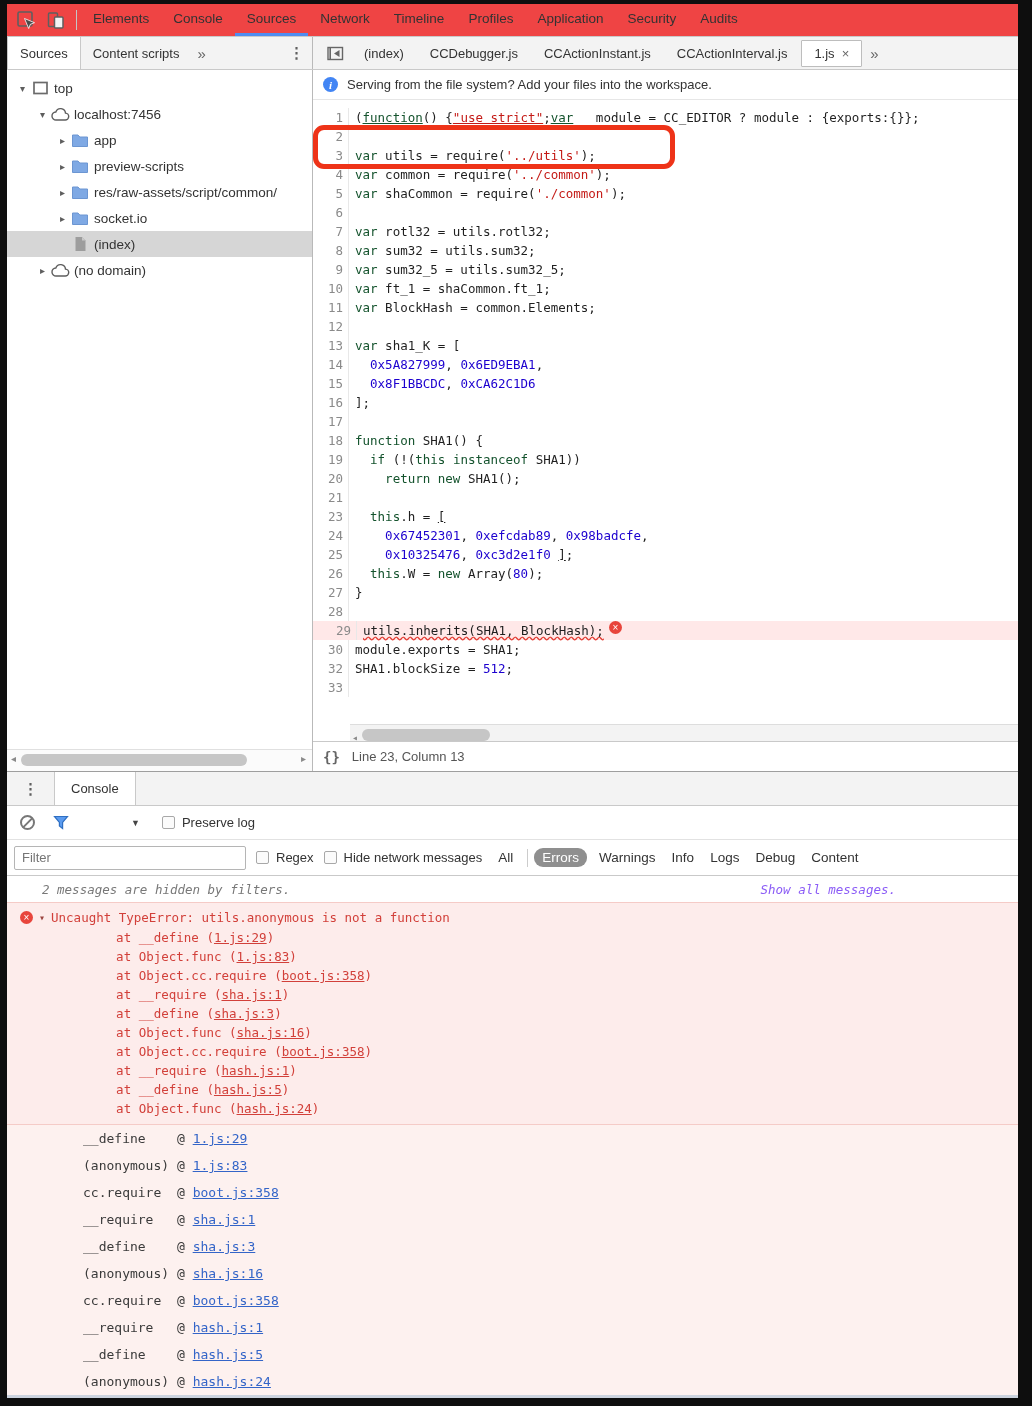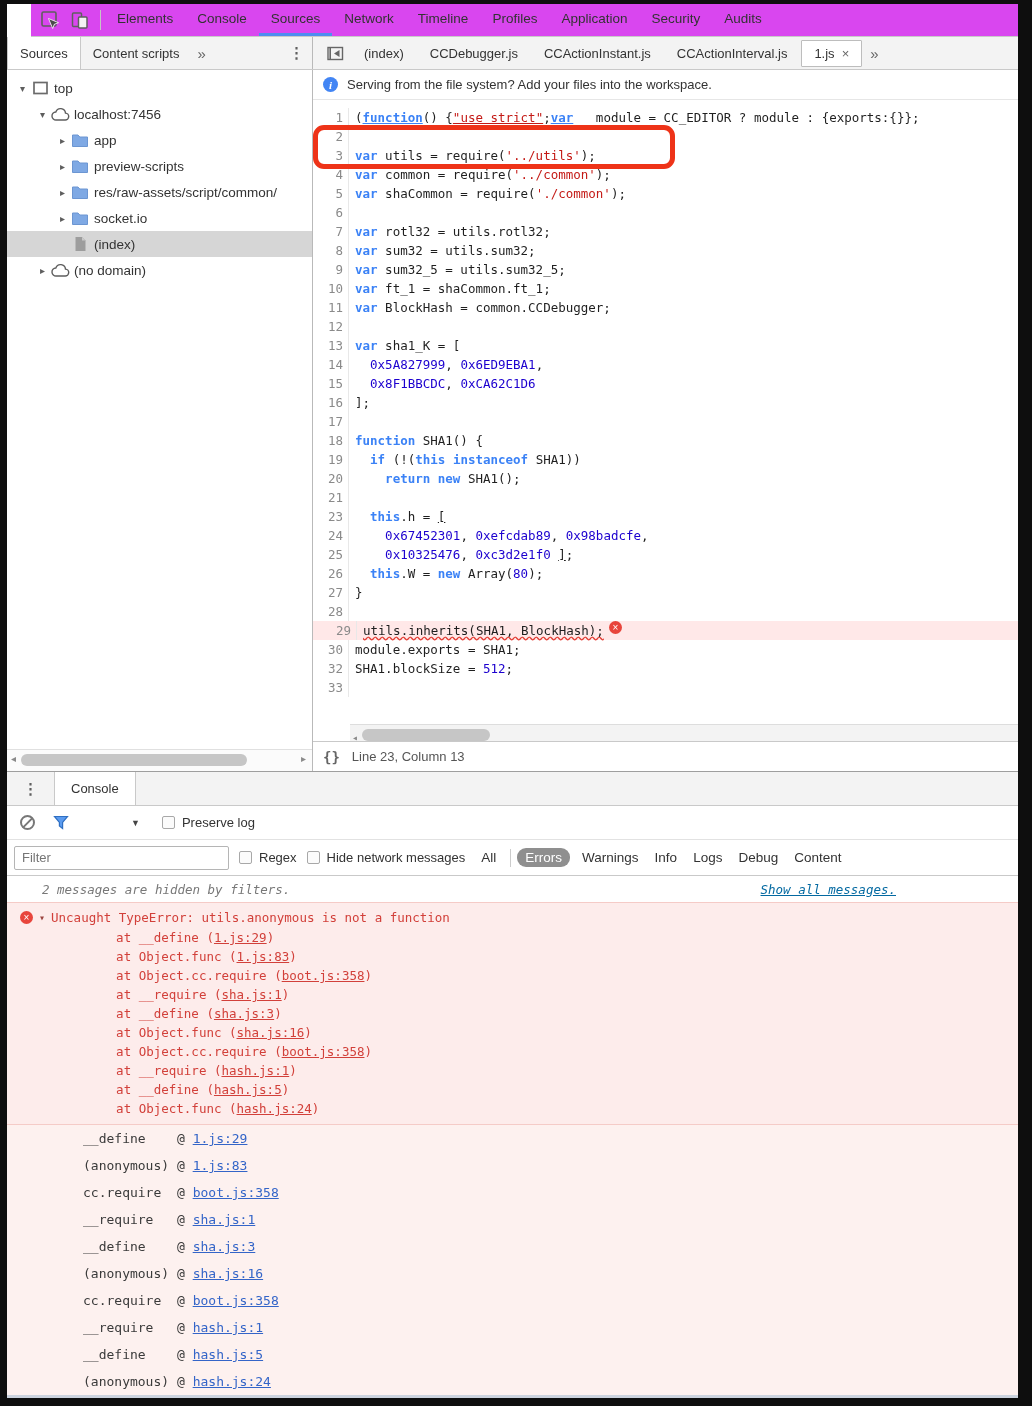--- a/index.html
+++ b/index.html
@@ -3,21 +3,21 @@
 <meta charset="utf-8">
 <style>
   * { margin:0; padding:0; box-sizing:border-box; }
   body { width:1032px; height:1406px; overflow:hidden; }
   .frame { width:1032px; height:1406px; background:#0e0e0e; padding:4px 14px 8px 7px; }
   .devtools { position:relative; width:100%; height:100%; background:#fff; display:flex; flex-direction:column;
               font-family:"Liberation Sans",sans-serif; font-size:13px; color:#333; overflow:hidden;
               border-bottom:3px solid #ccd3de; }
 
   
-  .main-toolbar { flex:0 0 33px; background:#d946ef; border-bottom:1px solid #c9c9c9; display:flex; align-items:stretch;margin-left:24px; }
+  .main-toolbar { flex:0 0 33px; background:#ef4444; border-bottom:1px solid #c9c9c9; display:flex; align-items:stretch; }
   .tb-icons { display:flex; align-items:center; gap:9px; padding:0 10px 0 9px; }
   .tb-sep { width:1px; height:20px; background:#c5c5c5; align-self:center; margin-right:4px; }
   .main-tabs { display:flex; align-items:stretch; }
   .main-tab { padding:0 12px; display:flex; align-items:center; font-size:13.5px; color:#333; border-bottom:3px solid transparent; }
   .main-tab.active { border-bottom-color:#4e8cf0; }
 
   
   .row2 { flex:0 0 33px; display:flex; align-items:stretch; background:#f3f3f3; border-bottom:1px solid #c9c9c9; }
   .nav-header { flex:0 0 306px; display:flex; align-items:stretch; border-right:1px solid #b9b9b9; }
   .panel-tab { display:flex; align-items:center; padding:0 12px; font-size:13px; color:#333; }
@@ -43,21 +43,21 @@
   .hs-thumb { position:absolute; top:4px; height:12px; background:#c6c6c6; border-radius:6px; }
 
   .editor { flex:1; display:flex; flex-direction:column; min-width:0; background:#fff; }
   .info-bar { flex:0 0 30px; display:flex; align-items:center; gap:9px; padding-left:10px; border-bottom:1px solid #e6e6e6; font-size:13px; color:#333; }
   .info-i { width:15px; height:15px; border-radius:50%; background:#4285f4; color:#fff; font-size:11px; font-weight:bold;
             display:flex; align-items:center; justify-content:center; font-family:"Liberation Serif",serif; font-style:italic; }
   .code-wrap { flex:1; position:relative; overflow:hidden; font-family:"DejaVu Sans Mono",monospace; font-size:12.5px; line-height:19px; padding-top:8px; }
   .code-line { display:flex; height:19px; white-space:pre; }
   .gutter { flex:0 0 36px; text-align:right; padding-right:5px; color:#8a8a8a; border-right:1px solid #e8e8e8; }
   .ltext { padding-left:6px; color:#1f1f1f; }
-  .k { color:#3b82f6;font-weight:bold; } .s { color:#c41a16; } .n { color:#1c00cf; } .d { color:#1f1f1f; }
+  .k { color:#14532d; } .s { color:#c41a16; } .n { color:#1c00cf; } .d { color:#1f1f1f; }
   .u { text-decoration:underline; }
   .code-line.err { background:#ffe8e8;padding-left:8px; }
   .code-line.err .ltext { text-decoration:underline wavy #e23b32; text-decoration-skip-ink:none; }
   .errx { display:inline-block; width:13px; height:13px; border-radius:50%; background:#e8453c; color:#fff; font-size:10px;
           line-height:13px; text-align:center; margin-left:5px; vertical-align:1px; font-family:"Liberation Sans",sans-serif; }
   .code-hscroll { position:absolute; left:37px; right:0; bottom:0; height:17px; background:#f3f3f3; border-top:1px solid #ddd; }
   .code-hscroll .hs-thumb { left:12px; width:128px; }
   .code-hscroll .hs-arrow { left:2px; }
   .annotation { position:absolute; left:0px; top:25px; width:362px; height:44px; border:5px solid #ee3318; border-radius:11px; z-index:5; pointer-events:none; }
   .status-bar { flex:0 0 30px; border-top:1px solid #c9c9c9; display:flex; align-items:center; gap:12px; padding-left:10px; color:#555; background:#fff; }
@@ -69,29 +69,29 @@
   .con-tab { background:#fff; border-left:1px solid #c9c9c9; border-right:1px solid #c9c9c9; display:flex; align-items:center; padding:0 16px; font-size:13px; }
   .con-toolbar { flex:0 0 34px; display:flex; align-items:center; border-bottom:1px solid #e2e2e2; background:#fff; }
   .icon-block { width:15px; height:15px; border:2px solid #777; border-radius:50%; position:relative; margin-left:13px; }
   .icon-block::after { content:""; position:absolute; left:-1px; top:4.5px; width:13px; height:2px; background:#777; transform:rotate(-45deg); }
   .icon-funnel { margin-left:18px; }
   .dd-caret { color:#444; font-size:9px; margin-left:62px; }
   .cb { width:13px; height:13px; border:1px solid #a8a8a8; border-radius:2px; background:#fbfbfb; flex:0 0 13px; }
   .con-toolbar .cb { margin-left:22px; }
   .cb-label { margin-left:7px; color:#333; }
   .filter-row { flex:0 0 36px; display:flex; align-items:center; border-bottom:1px solid #c9c9c9; background:#fff; padding-left:7px; }
-  .filter-input { width:215px; height:24px; border:1px solid #b5b5b5; border-radius:2px; padding:0 7px; font-size:13px; color:#333; outline:none; font-family:"Liberation Sans",sans-serif; }
+  .filter-input { width:232px; height:24px; border:1px solid #b5b5b5; border-radius:2px; padding:0 7px; font-size:13px; color:#333; outline:none; font-family:"Liberation Sans",sans-serif; }
   .filter-row .cb { margin-left:10px; }
   .levels { display:flex; align-items:center; margin-left:8px; }
   .level { padding:2px 8px; color:#333; font-size:13.5px; }
   .level.active { background:#8f8f8f; color:#fff; border-radius:9px; margin:0 4px; }
   .lvl-sep { width:1px; height:18px; background:#ccc; margin:0 2px 0 6px; }
   .hidden-row { flex:0 0 26px; display:flex; align-items:center; background:#fff; font-family:"DejaVu Sans Mono",monospace;
                 font-style:italic; font-size:12.5px; color:#787878; padding:0 122px 0 35px; }
-  .show-all { margin-left:auto; text-decoration:underline; color:#0369a1; }
+  .show-all { margin-left:auto; color:#8b5cf6; }
   .error-block { background:#fdeceb; border-top:1px solid #f5cbc7; border-bottom:1px solid #f5cbc7; padding:4px 0 6px;
                  font-family:"DejaVu Sans Mono",monospace; font-size:12.5px; color:#d2403a; }
   .error-title { display:flex; align-items:center; height:21px; padding-left:8px; gap:6px; }
   .err-caret { color:#9c4540; font-size:10px; }
   .stack-line { height:19px; line-height:19px; padding-left:79px; white-space:pre; }
   .stack-line a, .stack-link { color:#d2403a; text-decoration:underline; }
   .frames { flex:1; background:#fdf1ef; overflow:hidden; font-family:"DejaVu Sans Mono",monospace; font-size:13px; }
   .frame-row { height:27px; display:flex; align-items:center; padding-left:76px; color:#3a3a3a; white-space:pre; }
   .frame-fn { display:inline-block; width:94px; }
   .blue-link { color:#3465c8; text-decoration:underline; }
@@ -261,21 +261,21 @@
               <div class="code-line"><span class="gutter">1</span><span class="ltext"><span class="d">(</span><span class="k u">function</span><span class="d">() {</span><span class="s u">"use strict"</span><span class="d">;</span><span class="k u">var</span><span class="d">   module = CC_EDITOR ? module : {exports:{}};</span></span></div>
               <div class="code-line"><span class="gutter">2</span><span class="ltext"></span></div>
               <div class="code-line"><span class="gutter">3</span><span class="ltext"><span class="k">var</span><span class="d"> utils = require(</span><span class="s">'../utils'</span><span class="d">);</span></span></div>
               <div class="code-line"><span class="gutter">4</span><span class="ltext"><span class="k">var</span><span class="d"> common = require(</span><span class="s">'../common'</span><span class="d">);</span></span></div>
               <div class="code-line"><span class="gutter">5</span><span class="ltext"><span class="k">var</span><span class="d"> shaCommon = require(</span><span class="s">'./common'</span><span class="d">);</span></span></div>
               <div class="code-line"><span class="gutter">6</span><span class="ltext"></span></div>
               <div class="code-line"><span class="gutter">7</span><span class="ltext"><span class="k">var</span><span class="d"> rotl32 = utils.rotl32;</span></span></div>
               <div class="code-line"><span class="gutter">8</span><span class="ltext"><span class="k">var</span><span class="d"> sum32 = utils.sum32;</span></span></div>
               <div class="code-line"><span class="gutter">9</span><span class="ltext"><span class="k">var</span><span class="d"> sum32_5 = utils.sum32_5;</span></span></div>
               <div class="code-line"><span class="gutter">10</span><span class="ltext"><span class="k">var</span><span class="d"> ft_1 = shaCommon.ft_1;</span></span></div>
-              <div class="code-line"><span class="gutter">11</span><span class="ltext"><span class="k">var</span><span class="d"> BlockHash = common.CCDebugger;</span></span></div>
+              <div class="code-line"><span class="gutter">11</span><span class="ltext"><span class="k">var</span><span class="d"> BlockHash = common.Elements;</span></span></div>
               <div class="code-line"><span class="gutter">12</span><span class="ltext"></span></div>
               <div class="code-line"><span class="gutter">13</span><span class="ltext"><span class="k">var</span><span class="d"> sha1_K = [</span></span></div>
               <div class="code-line"><span class="gutter">14</span><span class="ltext"><span class="d">  </span><span class="n">0x5A827999</span><span class="d">, </span><span class="n">0x6ED9EBA1</span><span class="d">,</span></span></div>
               <div class="code-line"><span class="gutter">15</span><span class="ltext"><span class="d">  </span><span class="n">0x8F1BBCDC</span><span class="d">, </span><span class="n">0xCA62C1D6</span></span></div>
               <div class="code-line"><span class="gutter">16</span><span class="ltext"><span class="d">];</span></span></div>
               <div class="code-line"><span class="gutter">17</span><span class="ltext"></span></div>
               <div class="code-line"><span class="gutter">18</span><span class="ltext"><span class="k">function</span><span class="d"> SHA1() {</span></span></div>
               <div class="code-line"><span class="gutter">19</span><span class="ltext"><span class="d">  </span><span class="k">if</span><span class="d"> (!(</span><span class="k">this</span><span class="d"> </span><span class="k">instanceof</span><span class="d"> SHA1))</span></span></div>
               <div class="code-line"><span class="gutter">20</span><span class="ltext"><span class="d">    </span><span class="k">return</span><span class="d"> </span><span class="k">new</span><span class="d"> SHA1();</span></span></div>
               <div class="code-line"><span class="gutter">21</span><span class="ltext"></span></div>

